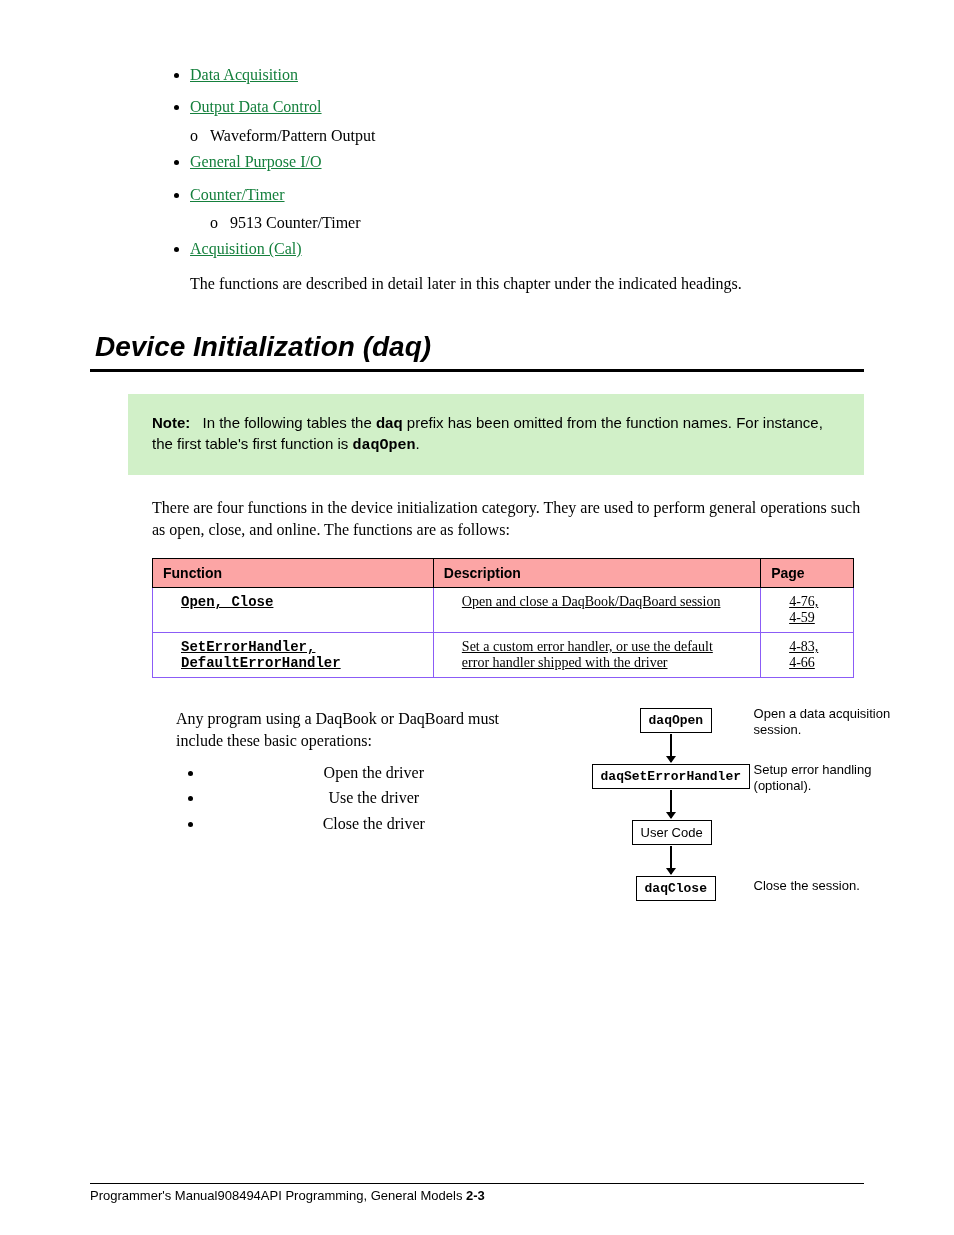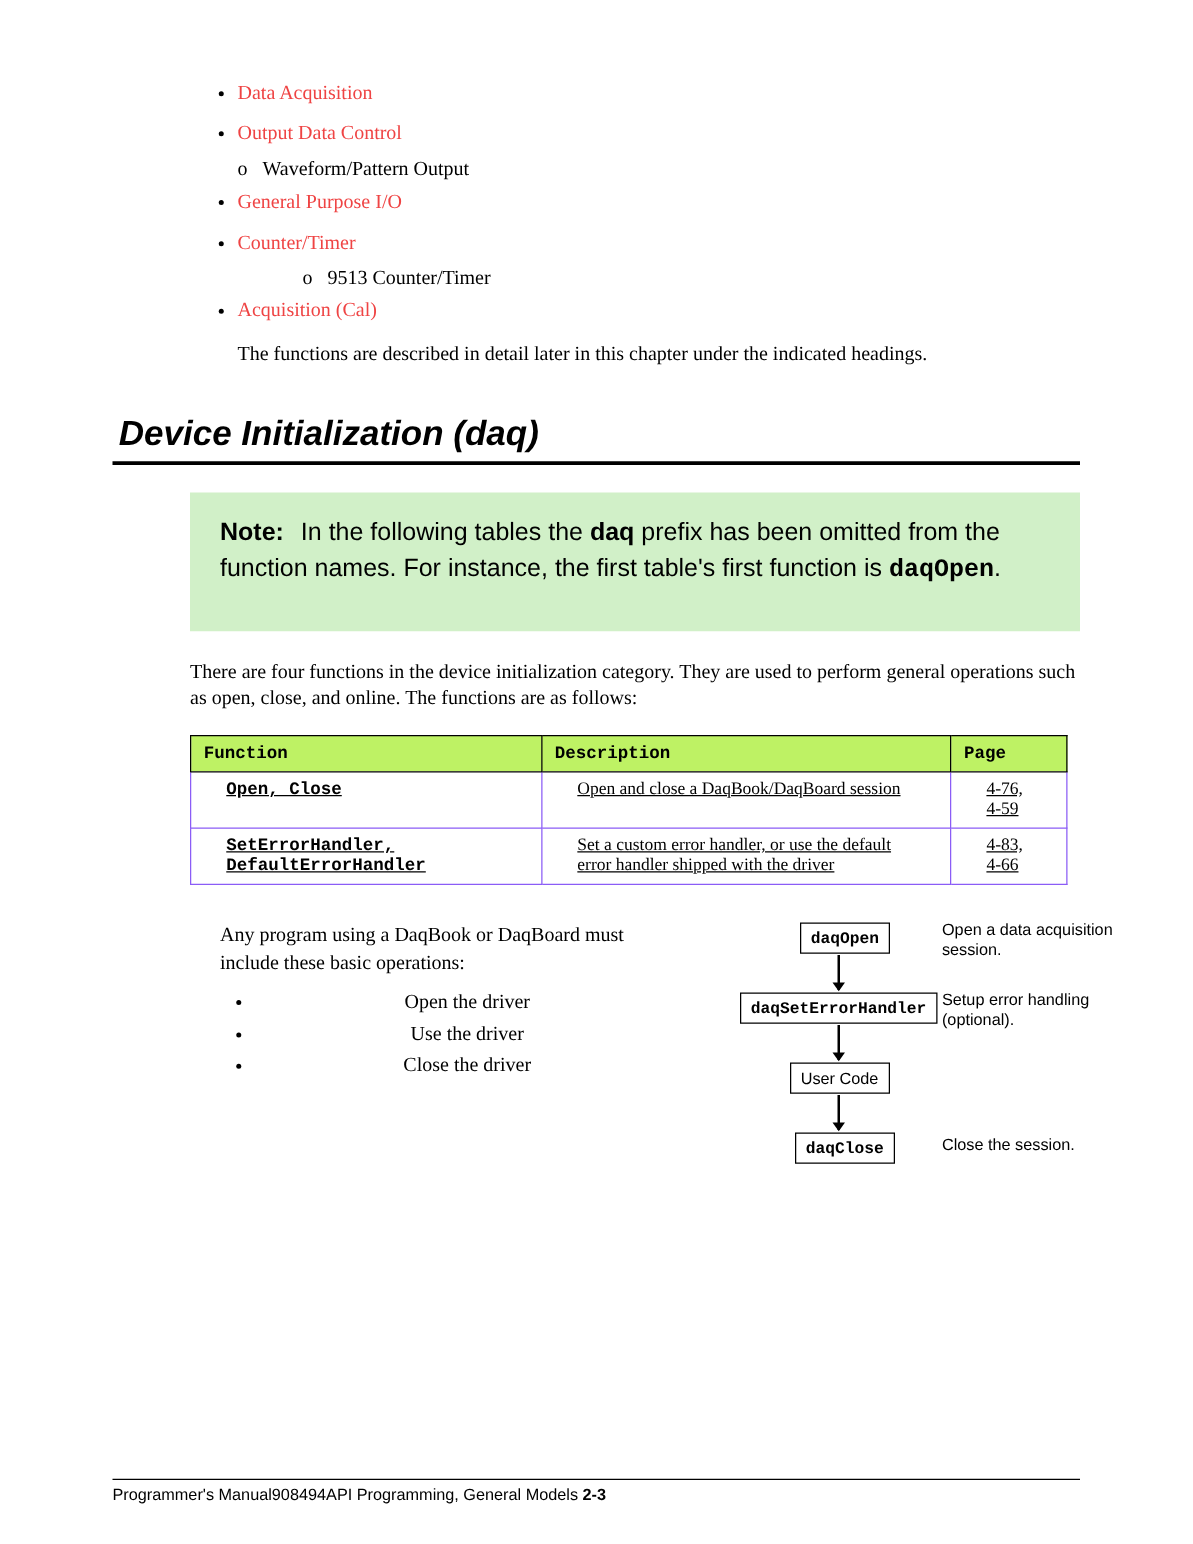--- a/index.html
+++ b/index.html
@@ -24,47 +24,48 @@
   }
   .top-bullets ul {
     list-style: disc;
     padding-left: 0;
     margin: 0;
   }
   .top-bullets li {
     margin-bottom: 2px;
   }
   .link {
-    color: #ef4444;
+    color: #15803d;
+    text-decoration: underline;
   }
   .top-para {
     margin-left: 100px;
     margin-top: 10px;
     font-size: 16px;
   }
   .section-title {
     font-family: Arial, Helvetica, sans-serif;
     font-size: 28px;
     font-weight: bold;
     font-style: italic;
     margin-top: 38px;
     margin-left: 5px;
   }
   .hr-heavy {
     border: none;
     border-top: 3px solid #000;
     margin: 6px 0 22px 0;
   }
   .green-note {
-    margin-left: 62px;
+    margin-left: 38px;
     margin-right: 0px;
     background: #d1f0c8;
-    padding: 18px 22px 34px 24px;
-    font-family: Arial, Helvetica, sans-serif;
-    font-size: 20px;
+    padding: 18px 22px 18px 24px;
+    font-family: Arial, Helvetica, sans-serif;
+    font-size: 15px;
     line-height: 1.45;
   }
   .green-note .note-title {
     font-weight: bold;
     padding-right: 8px;
   }
   .green-note .mono {
     font-family: "Courier New", Courier, monospace;
     font-weight: bold;
   }
@@ -75,22 +76,22 @@
     line-height: 1.35;
   }
   .func-table {
     margin-left: 62px;
     margin-top: 18px;
     border-collapse: collapse;
     width: 702px;
     font-size: 14px;
   }
   .func-table th {
-    background: #bef264;
-    font-family: Liberation Mono, monospace;
+    background: #fca5a5;
+    font-family: Liberation Sans, sans-serif;
     font-weight: bold;
     text-align: left;
     border: 1px solid #000;
     padding: 6px 10px;
   }
   .func-table td {
     font-family: "Times New Roman", Times, serif;
     border: 1px solid #8b5cf6;
     padding: 6px 28px;
     vertical-align: top;
@@ -180,21 +181,21 @@
   <div class="top-bullets">
     <ul>
       <li><span class="link">Data Acquisition</span></li>
       <li><span class="link">Output Data Control</span></li>
     </ul>
     <div style="line-height:1.4;">o&nbsp;&nbsp;&nbsp;<span>Waveform/Pattern Output</span></div>
     <ul>
       <li><span class="link">General Purpose I/O</span></li>
       <li><span class="link">Counter/Timer</span></li>
     </ul>
-    <div style="margin-left:52px; line-height:1.4;">o&nbsp;&nbsp;&nbsp;<span>9513 Counter/Timer</span></div>
+    <div style="margin-left:20px; line-height:1.4;">o&nbsp;&nbsp;&nbsp;<span>9513 Counter/Timer</span></div>
     <ul>
       <li><span class="link">Acquisition (Cal)</span></li>
     </ul>
   </div>
 
   <div class="top-para">The functions are described in detail later in this chapter under the indicated headings.</div>
 
   <div class="section-title">Device Initialization (daq)</div>
   <hr class="hr-heavy">
 

